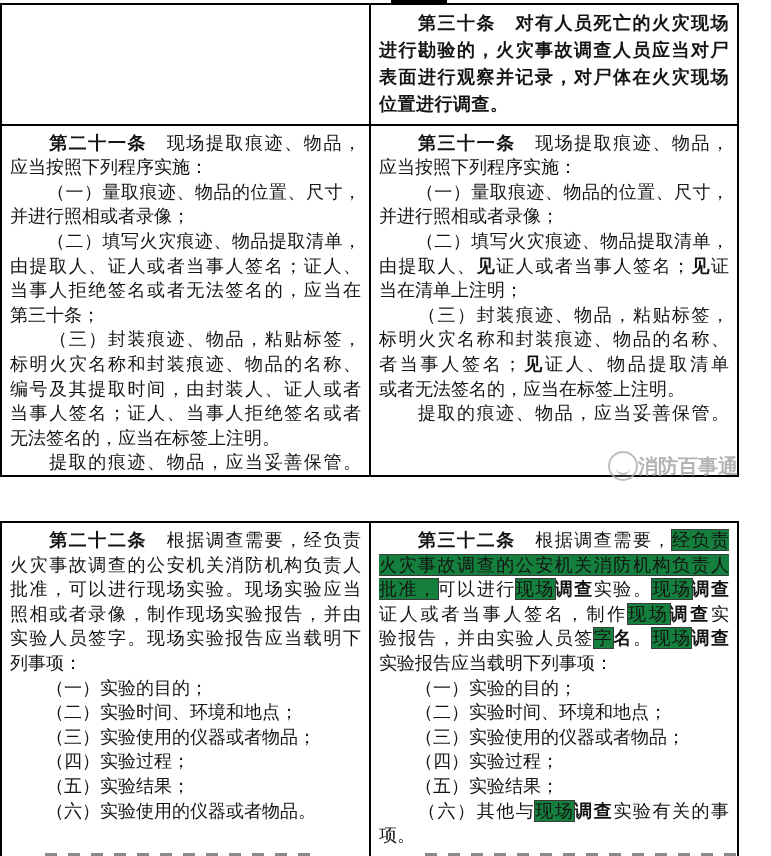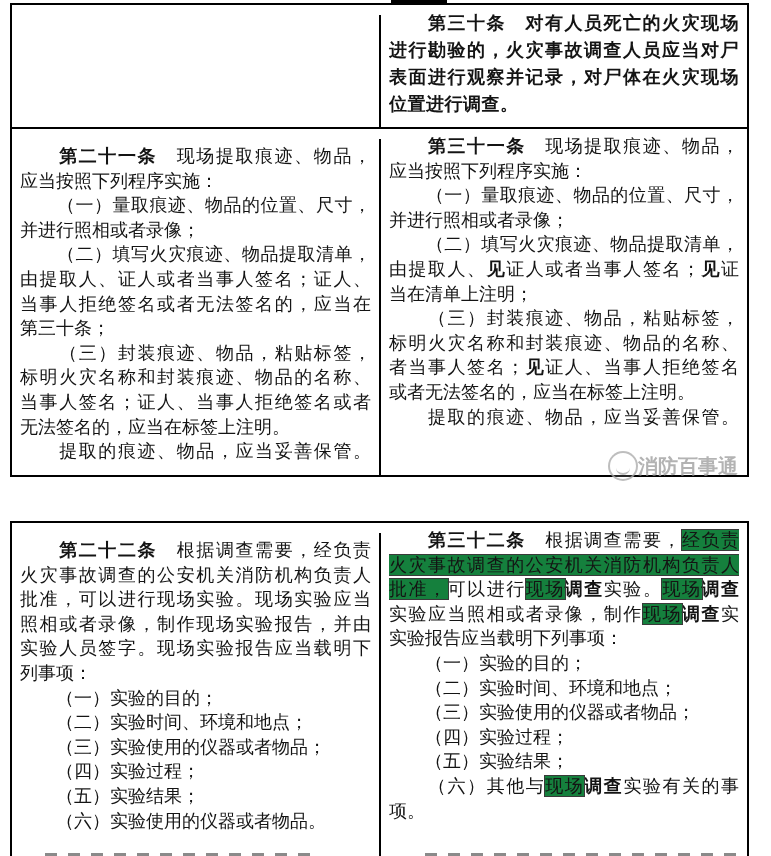--- a/index.html
+++ b/index.html
@@ -5,32 +5,32 @@
   html,body{margin:0;padding:0;background:#ffffff;}
   #doc{
     position:relative;
     width:771px;height:856px;
     background:#ffffff;
     font-family:"Liberation Serif","DejaVu Serif",serif;
     color:#141414;
     overflow:hidden;
   }
   .tbl{
-    position:absolute;left:10px;width:739px;
+    position:absolute;left:0;width:739px;
     border:2px solid #000;
     box-sizing:border-box;
     background:#fff;
     display:flex;flex-direction:column;
   }
   #tbl1{top:3px;height:474px;}
   #tbl2{top:521px;height:386px;}
   .row{display:flex;flex-direction:row;}
   .row-divided{border-bottom:2px solid #000;}
   .cell{box-sizing:border-box;padding:5px 8px 0 8px;overflow:hidden;}
-  .cell.left{width:369px;border-right:2px solid #000;margin-top:10px;}
+  .cell.left{width:369px;border-right:2px solid #000;}
   .cell.right{flex:1;}
   .line{
     font-size:18px;
     line-height:24.6px;
     height:24.6px;
     overflow:hidden;
     text-align:left;
   }
   .just{text-align:justify;text-align-last:justify;}
   .lh27 .line{line-height:27px;height:27px;letter-spacing:0.5px;}
@@ -102,37 +102,38 @@
             <div class="line just"><span class="seg-n">　　</span><span class="seg-b">第二十一条</span><span class="seg-n">　现场提取痕迹、物品，</span></div>
             <div class="line"><span class="seg-n">应当按照下列程序实施：</span></div>
             <div class="line just"><span class="seg-n">　　（一）量取痕迹、物品的位置、尺寸，</span></div>
             <div class="line"><span class="seg-n">并进行照相或者录像；</span></div>
             <div class="line just"><span class="seg-n">　　（二）填写火灾痕迹、物品提取清单，</span></div>
             <div class="line just"><span class="seg-n">由提取人、证人或者当事人签名；证人、</span></div>
             <div class="line just"><span class="seg-n">当事人拒绝签名或者无法签名的，应当在</span></div>
             <div class="line"><span class="seg-n">第三十条；</span></div>
             <div class="line just"><span class="seg-n">　　（三）封装痕迹、物品，粘贴标签，</span></div>
             <div class="line just"><span class="seg-n">标明火灾名称和封装痕迹、物品的名称、</span></div>
+            <div class="line just"><span class="seg-n">编号及其提取时间，由封装人、证人或者</span></div>
             <div class="line just"><span class="seg-n">当事人签名；证人、当事人拒绝签名或者</span></div>
             <div class="line"><span class="seg-n">无法签名的，应当在标签上注明。</span></div>
             <div class="line just"><span class="seg-n">　　提取的痕迹、物品，应当妥善保管。</span></div>
           </div>
       </div>
       <div class="cell right">
         <div>
             <div class="line just"><span class="seg-n">　　</span><span class="seg-b">第三十一条</span><span class="seg-n">　现场提取痕迹、物品，</span></div>
             <div class="line"><span class="seg-n">应当按照下列程序实施：</span></div>
             <div class="line just"><span class="seg-n">　　（一）量取痕迹、物品的位置、尺寸，</span></div>
             <div class="line"><span class="seg-n">并进行照相或者录像；</span></div>
             <div class="line just"><span class="seg-n">　　（二）填写火灾痕迹、物品提取清单，</span></div>
             <div class="line just"><span class="seg-n">由提取人、</span><span class="seg-b">见</span><span class="seg-n">证人或者当事人签名；</span><span class="seg-b">见</span><span class="seg-n">证</span></div>
             <div class="line"><span class="seg-n">当在清单上注明；</span></div>
             <div class="line just"><span class="seg-n">　　（三）封装痕迹、物品，粘贴标签，</span></div>
             <div class="line just"><span class="seg-n">标明火灾名称和封装痕迹、物品的名称、</span></div>
-            <div class="line just"><span class="seg-n">者当事人签名；</span><span class="seg-b">见</span><span class="seg-n">证人、当事人拒绝签名</span></div>
+            <div class="line just"><span class="seg-n">者当事人签名；</span><span class="seg-b">见</span><span class="seg-n">证人、物品提取清单</span></div>
             <div class="line"><span class="seg-n">或者无法签名的，应当在标签上注明。</span></div>
             <div class="line just"><span class="seg-n">　　提取的痕迹、物品，应当妥善保管。</span></div>
           </div>
       </div>
     </div>
   </div>
 
   <div class="tbl" id="tbl2">
     <div class="row" style="flex:1;">
       <div class="cell left">
@@ -149,21 +150,22 @@
             <div class="line"><span class="seg-n">　　（四）实验过程；</span></div>
             <div class="line"><span class="seg-n">　　（五）实验结果；</span></div>
             <div class="line"><span class="seg-n">　　（六）实验使用的仪器或者物品。</span></div>
           </div>
       </div>
       <div class="cell right">
         <div>
             <div class="line just"><span class="seg-n">　　</span><span class="seg-b">第三十二条</span><span class="seg-n">　根据调查需要，</span><span class="seg-h">经负责</span></div>
             <div class="line just"><span class="seg-h">火灾事故调查的公安机关消防机构负责人</span></div>
             <div class="line just"><span class="seg-h">批准，</span><span class="seg-n">可以进行</span><span class="seg-h">现场</span><span class="seg-b">调查</span><span class="seg-n">实验。</span><span class="seg-h">现场</span><span class="seg-b">调查</span></div>
-            <div class="line just"><span class="seg-n">实验应当照相或者录像，制作</span><span class="seg-h">现场</span><span class="seg-b">调查</span><span class="seg-n">实</span></div>
+            <div class="line just"><span class="seg-n">证人或者当事人签名，制作</span><span class="seg-h">现场</span><span class="seg-b">调查</span><span class="seg-n">实</span></div>
+            <div class="line just"><span class="seg-n">验报告，并由实验人员签</span><span class="seg-h">字</span><span class="seg-b">名</span><span class="seg-n">。</span><span class="seg-h">现场</span><span class="seg-b">调查</span></div>
             <div class="line"><span class="seg-n">实验报告应当载明下列事项：</span></div>
             <div class="line"><span class="seg-n">　　（一）实验的目的；</span></div>
             <div class="line"><span class="seg-n">　　（二）实验时间、环境和地点；</span></div>
             <div class="line"><span class="seg-n">　　（三）实验使用的仪器或者物品；</span></div>
             <div class="line"><span class="seg-n">　　（四）实验过程；</span></div>
             <div class="line"><span class="seg-n">　　（五）实验结果；</span></div>
             <div class="line just"><span class="seg-n">　　（六）其他与</span><span class="seg-h">现场</span><span class="seg-b">调查</span><span class="seg-n">实验有关的事</span></div>
             <div class="line"><span class="seg-n">项。</span></div>
           </div>
       </div>

